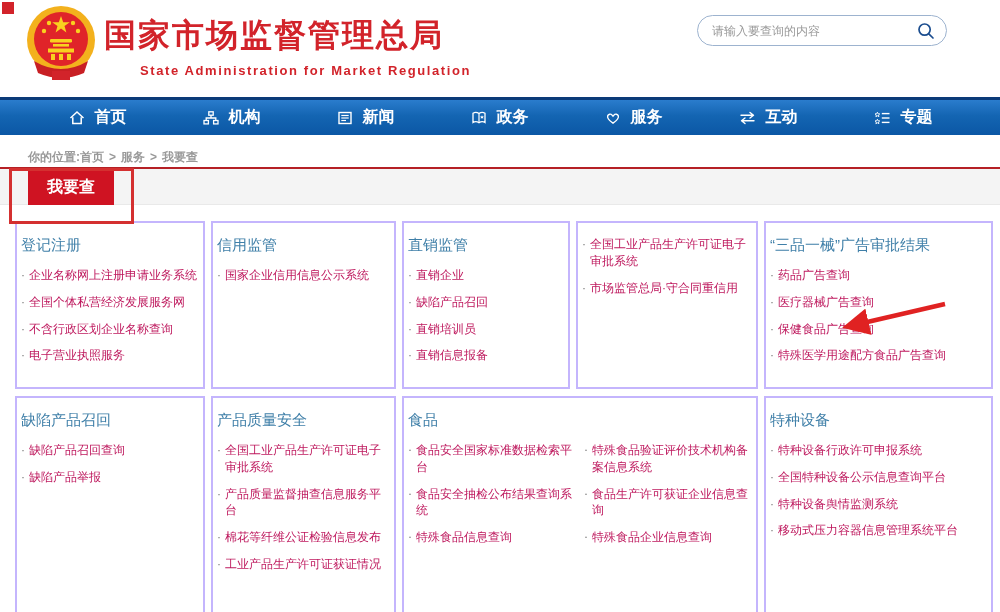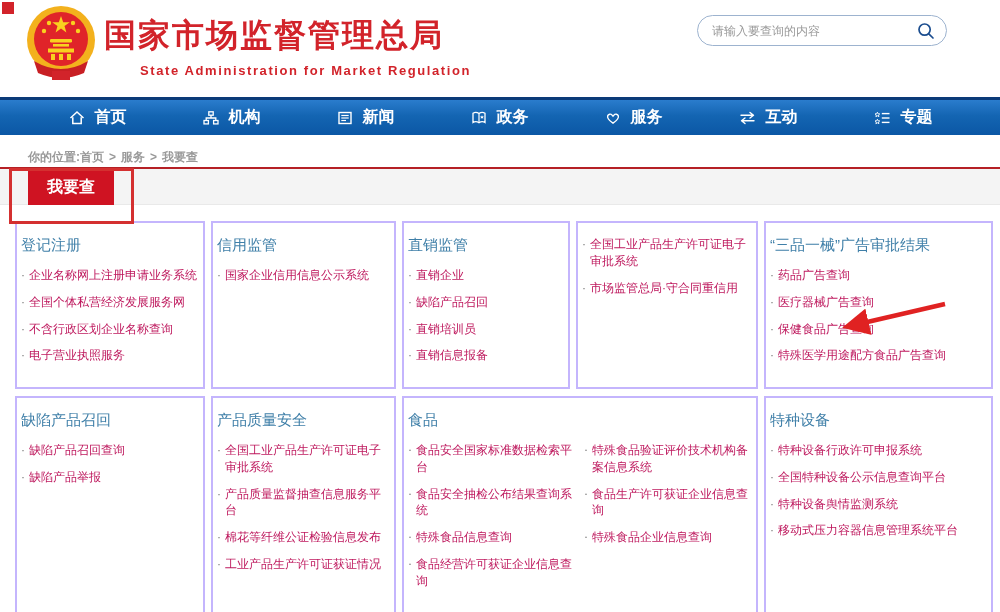--- a/index.html
+++ b/index.html
@@ -229,21 +229,20 @@
         <li>工业产品生产许可证获证情况</li>
       </ul>
     </div>
     <div class="card card-food">
       <div class="card-title">食品</div>
       <div class="food-cols">
         <ul>
           <li>食品安全国家标准数据检索平台</li>
           <li>食品安全抽检公布结果查询系统</li>
           <li>特殊食品信息查询</li>
-          <li>食品经营许可获证企业信息查询</li>
         </ul>
         <ul>
           <li>特殊食品验证评价技术机构备案信息系统</li>
           <li>食品生产许可获证企业信息查询</li>
           <li>特殊食品企业信息查询</li>
         </ul>
       </div>
     </div>
     <div class="card">
       <div class="card-title">特种设备</div>

